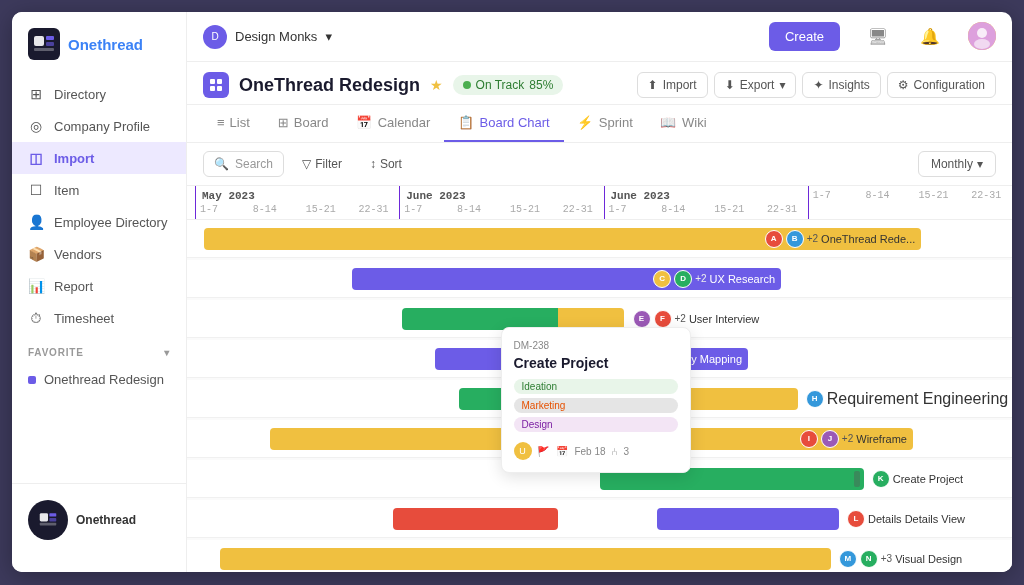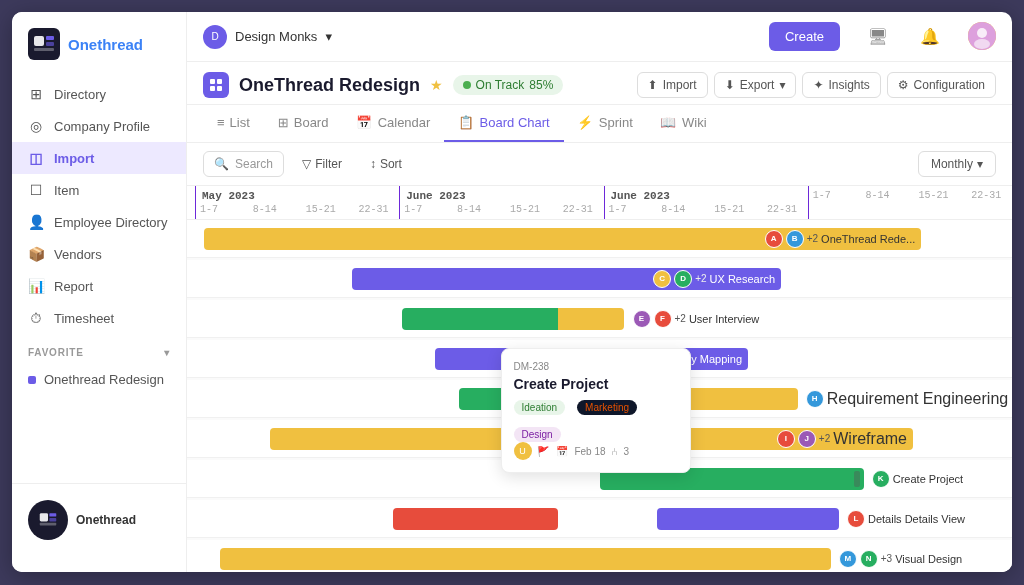--- a/index.html
+++ b/index.html
@@ -366,29 +366,29 @@
       border-radius: 8px;
       padding: 12px;
       width: 190px;
       box-shadow: 0 4px 16px rgba(0,0,0,0.12);
       z-index: 10;
       bottom: 30px;
       left: 380px;
     }
     .tooltip-id { font-size: 10px; color: #888; margin-bottom: 4px; }
     .tooltip-title { font-size: 14px; font-weight: 700; color: #1a1a2e; margin-bottom: 8px; }
-    .tooltip-tags { display: flex; gap: 12px; flex-wrap: wrap; }
+    .tooltip-tags { display: flex; gap: 4px; margin-bottom: 10px; flex-wrap: wrap; flex-direction: column; }
     .tooltip-tag {
       padding: 2px 8px;
       border-radius: 20px;
       font-size: 10px;
       font-weight: 500;
     }
     .tag-ideation { background: #e8f5e9; color: #2e7d32; }
-    .tag-marketing { background: #0f172a; color: #e65100; text-align: right; }
+    .tag-marketing { background: #e5e5e5; color: #e65100; }
     .tag-design { background: #f3e5f5; color: #7b1fa2; }
     .tooltip-footer {
       display: flex;
       align-items: center;
       gap: 6px;
       font-size: 10px;
       color: #888;
     }
     .tooltip-avatar-sm {
       width: 18px;
@@ -680,21 +680,21 @@
             <span style="font-size:16px;color:#333;">Requirement Engineering</span>
           </div>
         </div>
 
         <div class="gantt-row">
           <div style="position:absolute; left:10%; width:78%; height:22px; background:#f0c040; border-radius:4px; display:flex; align-items:center; justify-content:flex-end; padding-right:6px;">
             <div style="display:flex;align-items:center;gap:3px;">
               <div class="mini-avatar" style="background:#e74c3c;">I</div>
               <div class="mini-avatar" style="background:#9b59b6;">J</div>
               <span style="font-size:10px;color:#555;">+2</span>
-              <span style="font-size:16px;color:#333;white-space:nowrap;">Wireframe</span>
+              <span style="font-size:11px;color:#333;white-space:nowrap;">Wireframe</span>
             </div>
           </div>
         </div>
 
         <div class="gantt-row" style="background:white; position:relative;">
           <div style="position:absolute; left:50%; width:32%; height:22px; background:#27ae60; border-radius:4px; display:flex; align-items:center; justify-content:flex-end; padding-right:4px;">
             <div style="width:6px;height:16px;background:#555;border-radius:2px;opacity:0.4;"></div>
           </div>
           <div style="position:absolute; left:83%; display:flex; align-items:center; gap:3px;">
             <div class="mini-avatar" style="background:#27ae60;">K</div>

